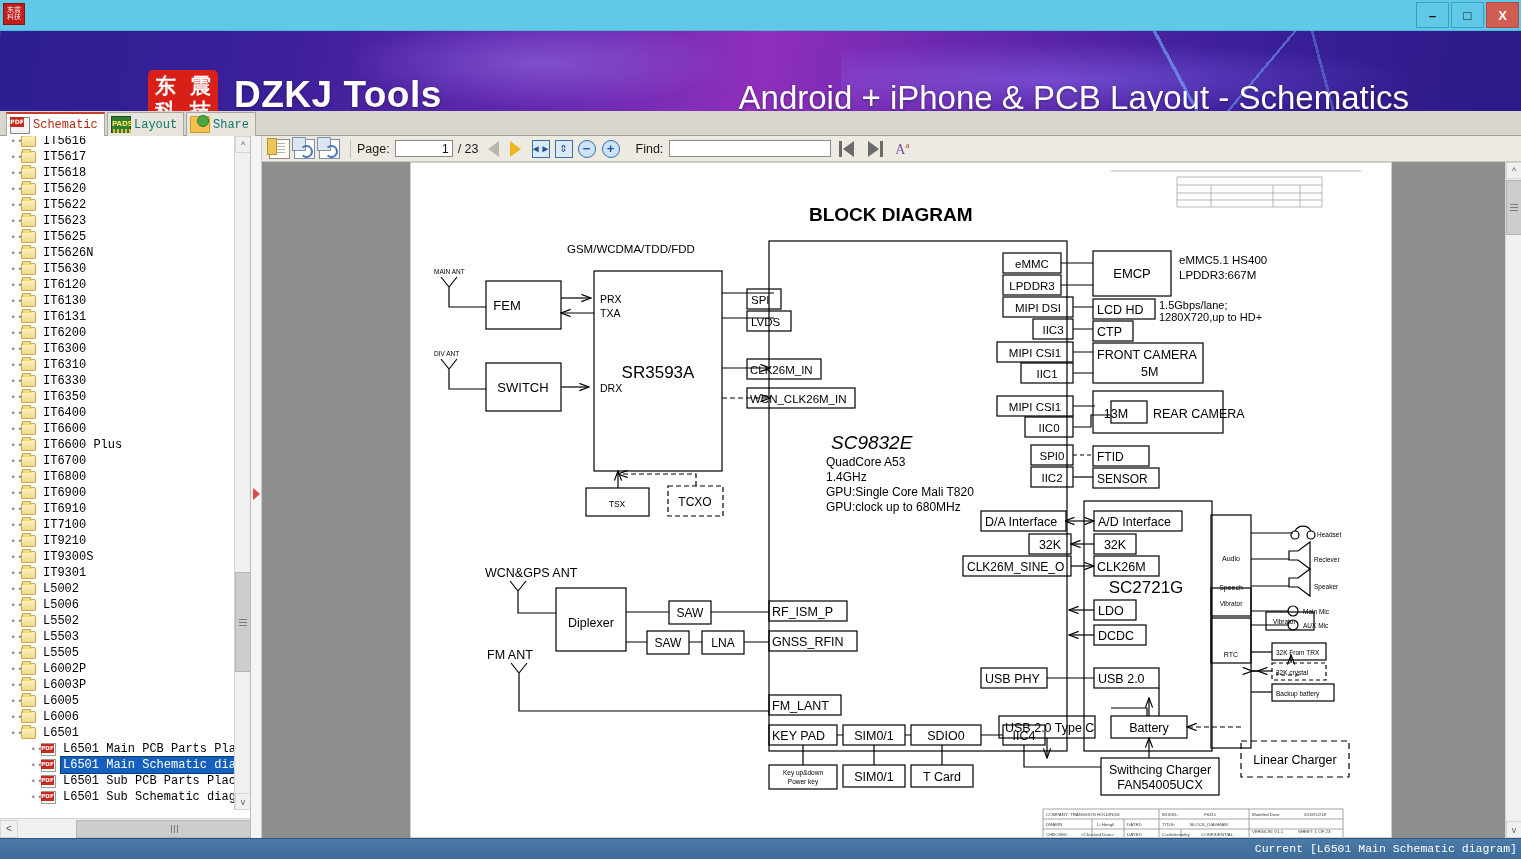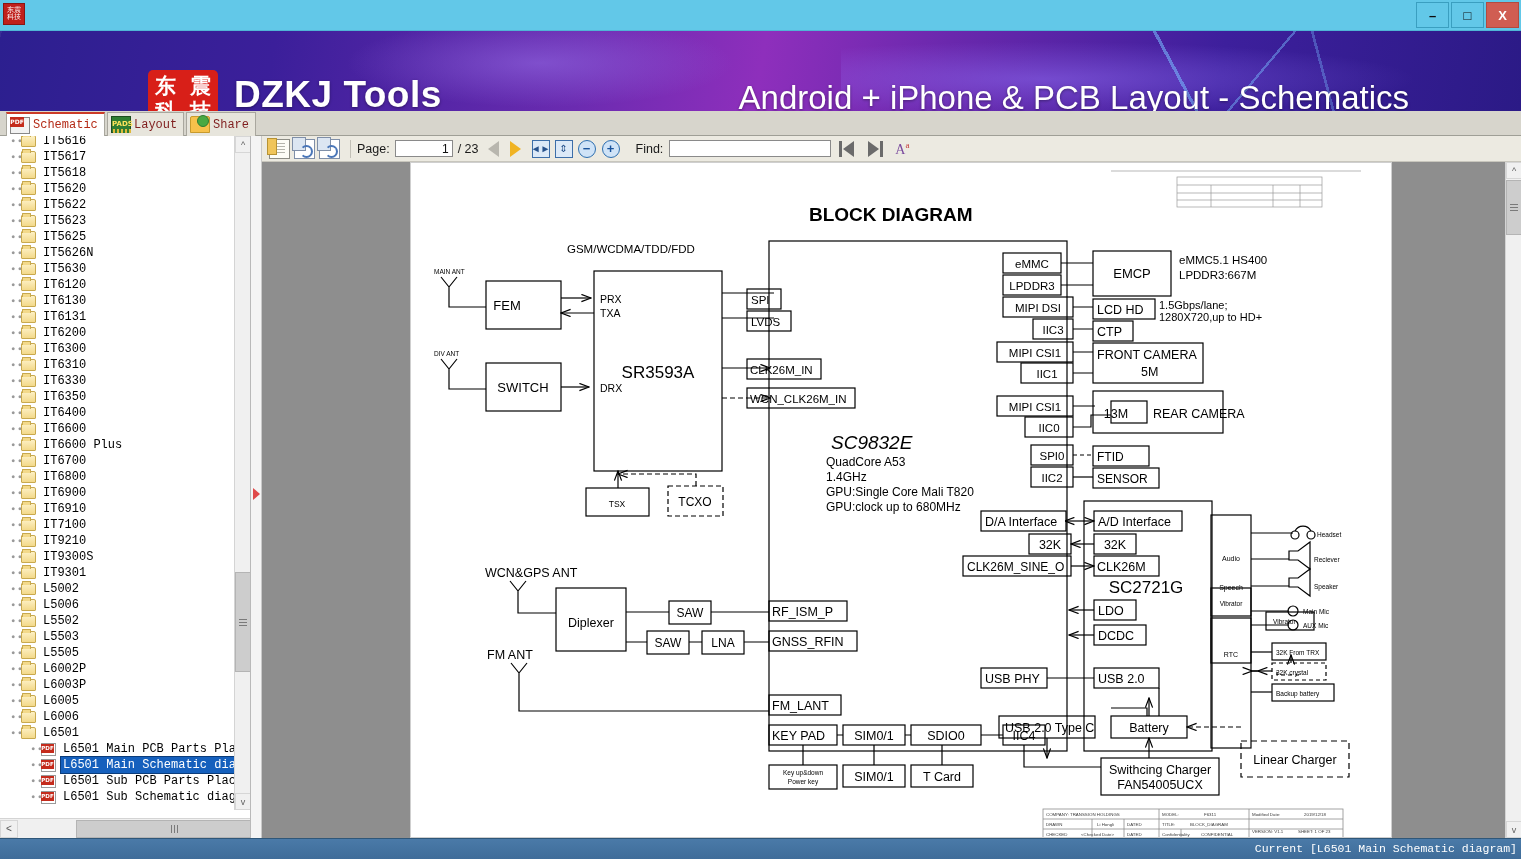--- a/index.html
+++ b/index.html
@@ -96,21 +96,21 @@
     border-bottom:1px solid #9f9f96;
   }
   .modetab {
     position:absolute; top:1px; height:24px;
     display:flex; align-items:center; gap:3px;
     padding:0 6px 0 3px;
     background:#e7e5dc;
     border:1px solid #a9a79e;
     border-bottom:none;
     font-size:12px;
-    color:#7f1d1d;
+    color:#0f766e;
     cursor:pointer;
   }
   .modetab.active {
     background:#ffffff;
     border-top:2px solid #cc3b26;
     color:#b42a16;
     font-family:"Liberation Mono", monospace;
   }
   .modetab .lbl { font-family:"Liberation Mono", monospace; font-size:12px;}
   .mi {

